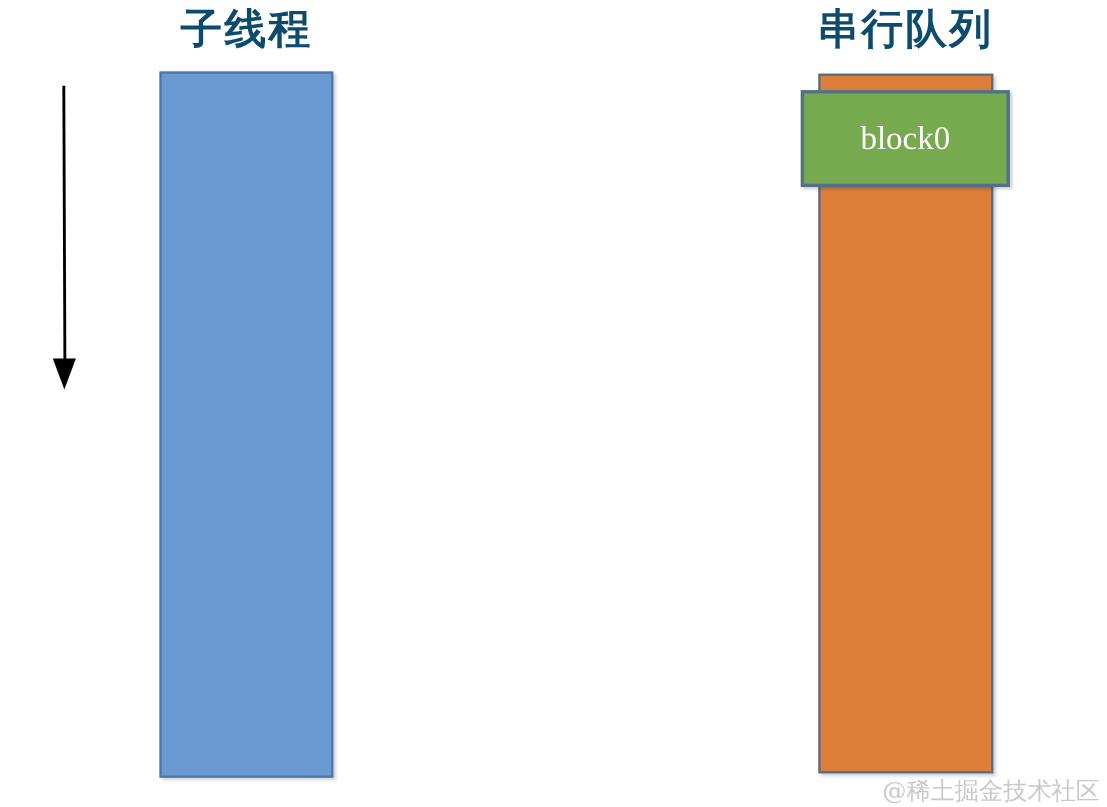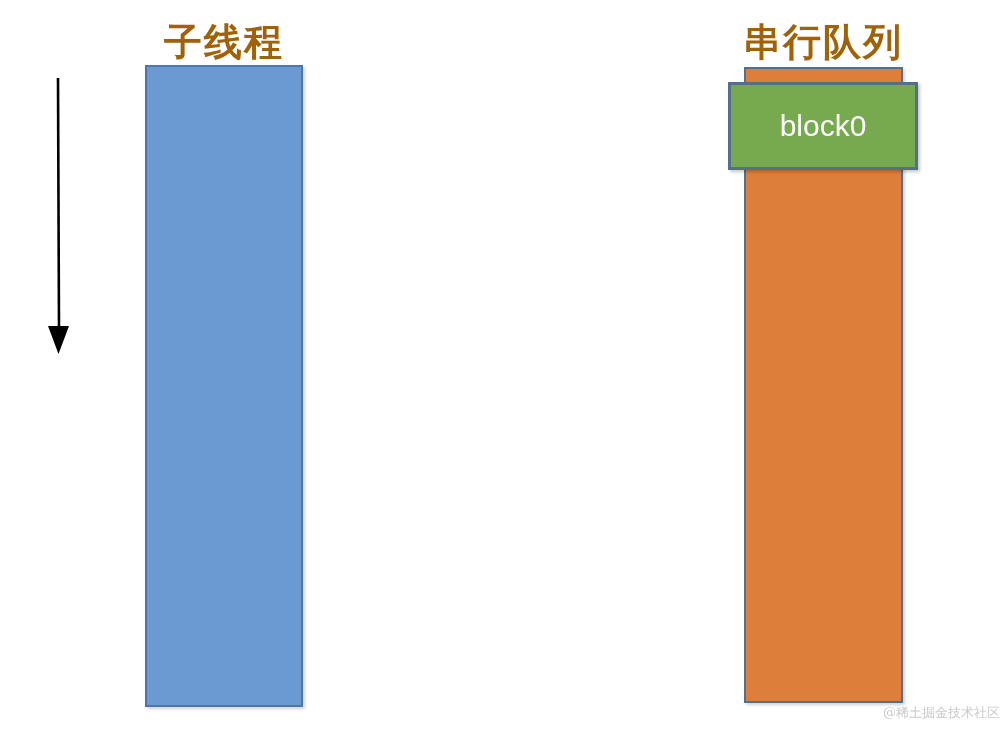--- a/index.html
+++ b/index.html
@@ -12,25 +12,25 @@
     font-family: "DejaVu Sans", sans-serif;
   }
   .canvas {
     position: relative;
     width: 1006px;
     height: 734px;
     background: #ffffff;
   }
   .title {
     position: absolute;
-    top: 20px;
+    top: 4px;
     font-family: "DejaVu Serif", "Liberation Serif", serif;
     font-size: 38px;
     font-weight: 600;
-    color: #a16207;
+    color: #0c4a6e;
     text-align: center;
     line-height: 1.15;
     letter-spacing: 2px;
     white-space: nowrap;
   }
   .title-left  { left: 145px; width: 158px; }
   .title-right { left: 723px; width: 200px; }
 
   .thread-rect {
     position: absolute;
@@ -58,38 +58,38 @@
     position: absolute;
     box-sizing: border-box;
     background: var(--block-fill, #77A94F);
     border: 3px solid var(--block-border, #50708C);
     box-shadow: 2px 2px 3px rgba(0,0,0,0.22);
     display: flex;
     align-items: center;
     justify-content: center;
     color: var(--block-text, #FFFFFF);
     font-size: 30px;
-    font-family: Liberation Sans, sans-serif;
+    font-family: Liberation Serif, serif;
   }
   .block0 { left: 728px; top: 82px;  width: 190px; height: 88px; }
   .block1 { left: 731px; top: 213px; width: 190px; height: 92px; }
 
   .arrow-svg {
     position: absolute;
     left: 44px;
     top: 74px;
     width: 30px;
     height: 282px;
   }
 
   .watermark {
     position: absolute;
     right: 6px;
     top: 704px;
-    font-size: 13px;
+    font-size: 22px;
     color: var(--watermark-text, #C9C9C9);
     font-family: "DejaVu Serif", "Liberation Serif", serif;
     white-space: nowrap;
   }
 </style>
 </head>
 <body>
 
 <div class="canvas">
 

